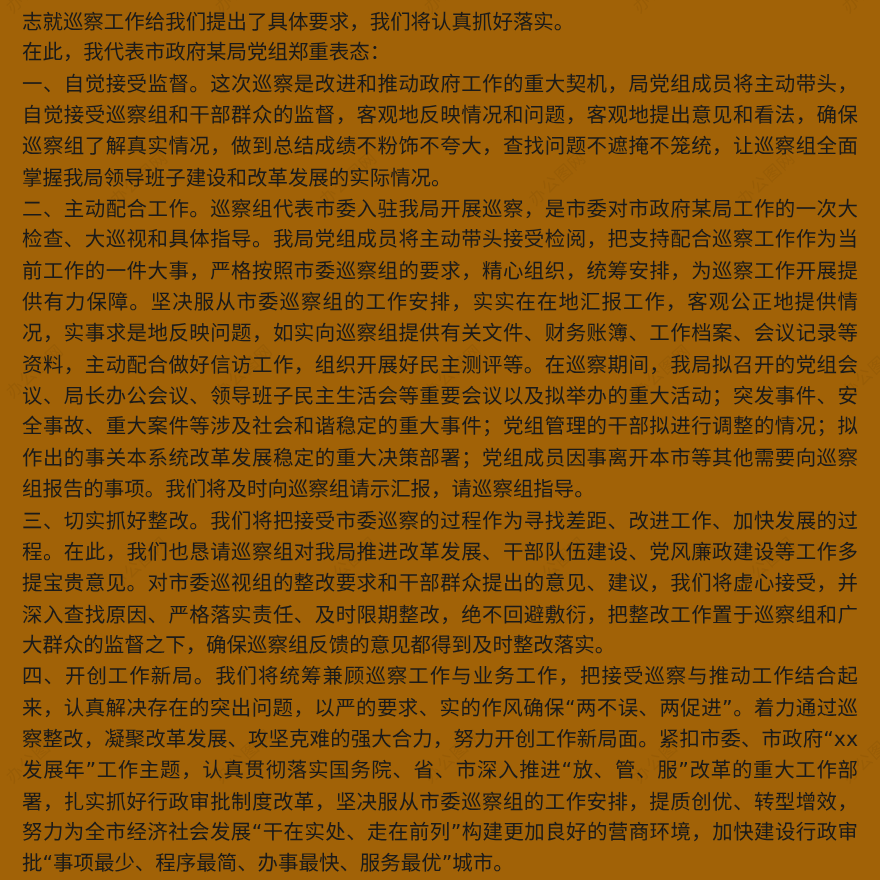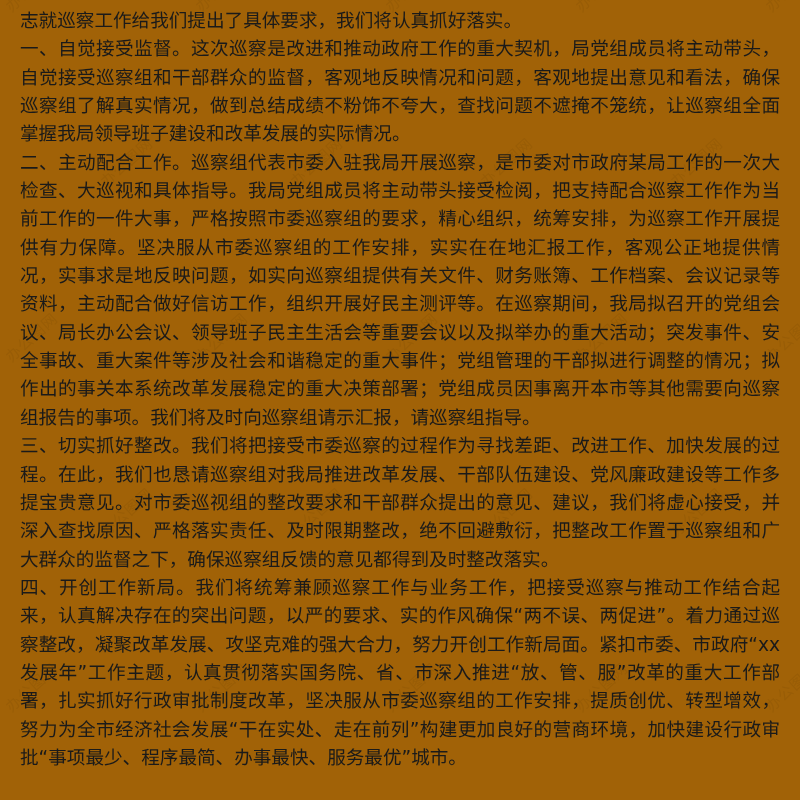--- a/index.html
+++ b/index.html
@@ -59,20 +59,21 @@
     word-break: break-all;
   }
 </style>
 </head>
 <body>
 
 <div id="page">
 
   <div id="doc-body">
     <p class="para">志就巡察工作给我们提出了具体要求，我们将认真抓好落实。</p>
+    <p class="para">在此，我代表市政府某局党组郑重表态：</p>
     <p class="para">一、自觉接受监督。这次巡察是改进和推动政府工作的重大契机，局党组成员将主动带头，自觉接受巡察组和干部群众的监督，客观地反映情况和问题，客观地提出意见和看法，确保巡察组了解真实情况，做到总结成绩不粉饰不夸大，查找问题不遮掩不笼统，让巡察组全面掌握我局领导班子建设和改革发展的实际情况。</p>
     <p class="para">二、主动配合工作。巡察组代表市委入驻我局开展巡察，是市委对市政府某局工作的一次大检查、大巡视和具体指导。我局党组成员将主动带头接受检阅，把支持配合巡察工作作为当前工作的一件大事，严格按照市委巡察组的要求，精心组织，统筹安排，为巡察工作开展提供有力保障。坚决服从市委巡察组的工作安排，实实在在地汇报工作，客观公正地提供情况，实事求是地反映问题，如实向巡察组提供有关文件、财务账簿、工作档案、会议记录等资料，主动配合做好信访工作，组织开展好民主测评等。在巡察期间，我局拟召开的党组会议、局长办公会议、领导班子民主生活会等重要会议以及拟举办的重大活动；突发事件、安全事故、重大案件等涉及社会和谐稳定的重大事件；党组管理的干部拟进行调整的情况；拟作出的事关本系统改革发展稳定的重大决策部署；党组成员因事离开本市等其他需要向巡察组报告的事项。我们将及时向巡察组请示汇报，请巡察组指导。</p>
     <p class="para">三、切实抓好整改。我们将把接受市委巡察的过程作为寻找差距、改进工作、加快发展的过程。在此，我们也恳请巡察组对我局推进改革发展、干部队伍建设、党风廉政建设等工作多提宝贵意见。对市委巡视组的整改要求和干部群众提出的意见、建议，我们将虚心接受，并深入查找原因、严格落实责任、及时限期整改，绝不回避敷衍，把整改工作置于巡察组和广大群众的监督之下，确保巡察组反馈的意见都得到及时整改落实。</p>
     <p class="para">四、开创工作新局。我们将统筹兼顾巡察工作与业务工作，把接受巡察与推动工作结合起来，认真解决存在的突出问题，以严的要求、实的作风确保“两不误、两促进”。着力通过巡察整改，凝聚改革发展、攻坚克难的强大合力，努力开创工作新局面。紧扣市委、市政府“xx 发展年”工作主题，认真贯彻落实国务院、省、市深入推进“放、管、服”改革的重大工作部署，扎实抓好行政审批制度改革，坚决服从市委巡察组的工作安排，提质创优、转型增效，努力为全市经济社会发展“干在实处、走在前列”构建更加良好的营商环境，加快建设行政审批“事项最少、程序最简、办事最快、服务最优”城市。</p>
 
   </div>
 
   <div id="watermark-layer">
       <span class="watermark" style="color: rgba(0, 0, 0, 0.055); left: 0px; top: 0px;">办公图网</span>
       <span class="watermark" style="color: rgba(0, 0, 0, 0.055); left: 190px; top: 0px;">办公图网</span>

